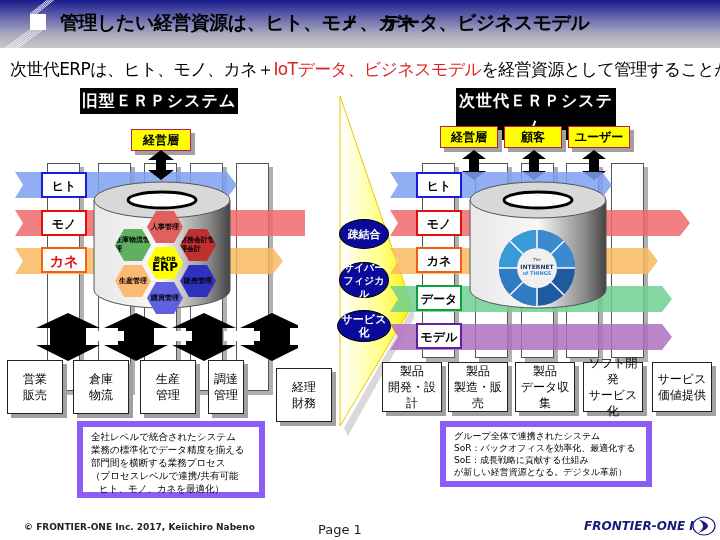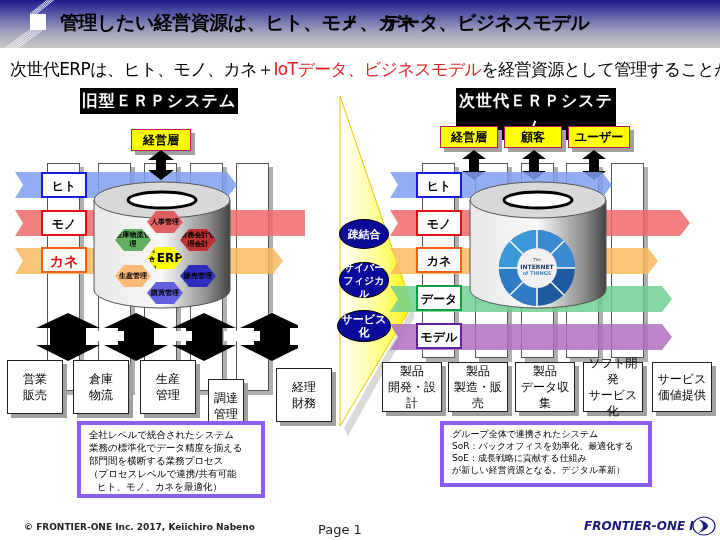--- a/index.html
+++ b/index.html
@@ -22,25 +22,25 @@
   
   .sec-title { background: #000; color: #fff; font-weight: bold; font-size: 16px; text-align: center; line-height: 26px; letter-spacing: 1px; }
 
   .yellow-box { background: #ffff00; border: 1px solid #be185d; font-weight: bold; font-size: 12px; text-align: center; line-height: 20px; box-shadow: 4px 4px 0 #a0a0a0; }
 
   .pillar { background: #fff; border: 1px solid #555; box-shadow: 4px 4px 0 #b0b0b0; }
   .band-label { background: #fff; font-weight: bold; font-size: 12px; text-align: center; line-height: 24px; }
 
   .dept-box { background: #fff; border: 1px solid #222; box-shadow: 4px 4px 0 #a0a0a0; font-size: 12px; text-align: center; line-height: 16px; display: flex; align-items: center; justify-content: center; }
 
-  .note-box { background: #fff; border: 4px solid #8b5cf6; font-size: 9.5px; line-height: 13px; padding: 3px 8px; }
+  .note-box { background: #fff; border: 6px solid #8b5cf6; font-size: 9.5px; line-height: 13px; padding: 3px 8px; }
 
   .oval { background: #0a0a9a; border: 1px solid #000; border-radius: 50%; color: #fff; font-weight: bold; font-size: 10px; text-align: center; display: flex; align-items: center; justify-content: center; line-height: 13px; }
-  .hex { position: absolute; width: 36px; height: 22px; clip-path: polygon(25% 0, 75% 0, 100% 50%, 75% 100%, 25% 100%, 0 50%);
-         font-size: 7px; font-weight: bold; text-align: center; display: flex; align-items: center; justify-content: center; line-height: 9px; color: #000; }
+  .hex { position: absolute; width: 36px; height: 32px; clip-path: polygon(25% 0, 75% 0, 100% 50%, 75% 100%, 25% 100%, 0 50%);
+         font-size: 7px; font-weight: bold; text-align: left; display: flex; align-items: center; justify-content: center; line-height: 9px; color: #000; }
 
   .footer-left { left: 24px; top: 522px; font-size: 9px; font-weight: bold; color: #222; }
   .footer-page { left: 318px; top: 522px; font-size: 13px; font-weight: normal; color: #222; }
   .footer-logo { left: 584px; top: 519px; font-size: 12px; font-weight: bold; font-style: italic; color: #1a1a7c; }
 </style>
 </head>
 <body>
 
 <div class="abs header"></div>
 <svg class="abs header-lines" width="60" height="48">
@@ -97,21 +97,21 @@
     </linearGradient>
   </defs>
   <path d="M2,22 L2,112 A68,18 0 0 0 138,112 L138,22" fill="url(#cylG)" stroke="#555"></path>
   <ellipse cx="70" cy="22" rx="68" ry="18" fill="#d8d8d8" stroke="#555"></ellipse>
   <ellipse cx="70" cy="22" rx="34" ry="8" fill="#fff" stroke="#000" stroke-width="3"></ellipse>
 </svg>
 <div class="abs" style="left:110px;top:210px;width:110px;height:95px;">
   <div class="hex" style="left:37px;top:1px;background:#e06060;">人事管理</div>
   <div class="hex" style="left:5px;top:19px;background:#60b060;">在庫物流管理</div>
   <div class="hex" style="left:70px;top:19px;background:#c03030;">財務会計管理会計</div>
-  <div class="hex" style="left:37px;top:37px;background:#ffff00;flex-direction:row;">
+  <div class="hex" style="left:37px;top:37px;background:#ffff00;flex-direction:column;">
     <span style="font-size:6px;">統合DB</span>
     <span style="font-size:12px;">ERP</span>
   </div>
   <div class="hex" style="left:5px;top:55px;background:#fdba74;">生産管理</div>
   <div class="hex" style="left:70px;top:55px;background:#3030c0;">販売管理</div>
   <div class="hex" style="left:37px;top:72px;background:#6060e0;">購買管理</div>
 </div>
 
 <svg class="abs" style="left:28px;top:313px;" width="270" height="50">
   <g fill="#000">
@@ -136,21 +136,21 @@
       <div>倉庫</div>
       <div>物流</div>
     </div>
   </div>
 <div class="abs dept-box" style="left:140px;top:360px;width:56px;height:54px;">
     <div>
       <div>生産</div>
       <div>管理</div>
     </div>
   </div>
-<div class="abs dept-box" style="left:208px;top:379px;width:36px;height:54px;">
+<div class="abs dept-box" style="left:208px;top:360px;width:36px;height:54px;">
     <div>
       <div>調達</div>
       <div>管理</div>
     </div>
   </div>
 <div class="abs dept-box" style="left:276px;top:360px;width:56px;height:54px;margin-top:8px;">
     <div>
       <div>経理</div>
       <div>財務</div>
     </div>

